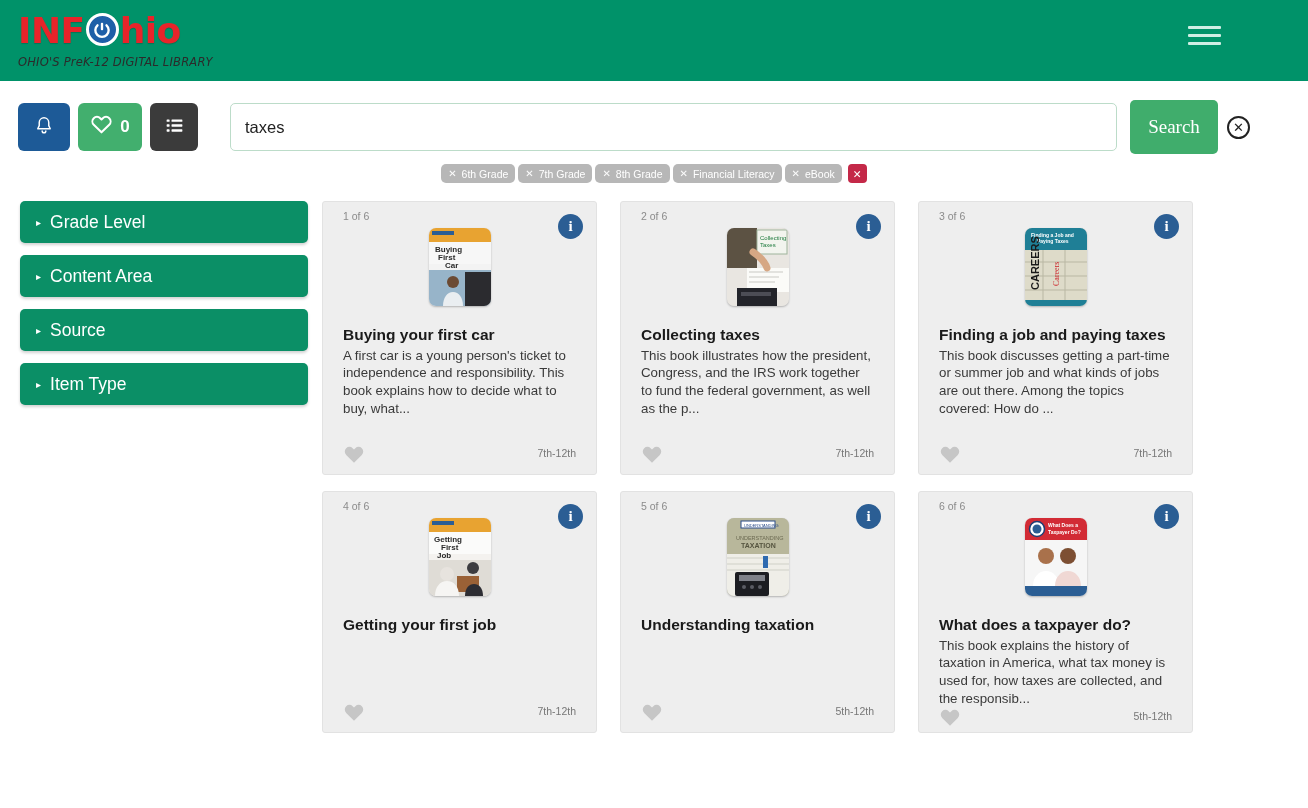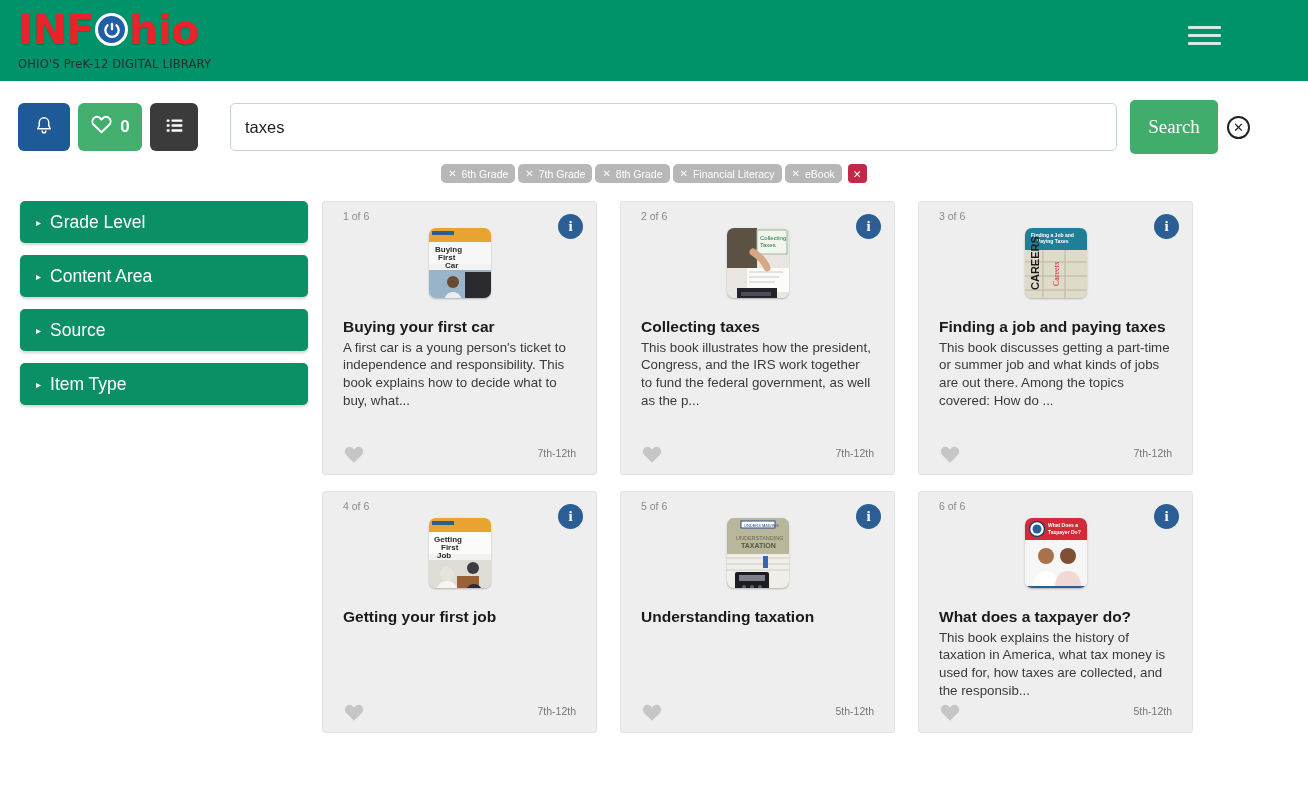--- a/index.html
+++ b/index.html
@@ -24,21 +24,21 @@
     display: flex;
     flex-direction: column;
     align-items: flex-start;
     line-height: 1;
     user-select: none;
   }
   .logo-main {
     display: flex;
     align-items: center;
     font-weight: bold;
-    font-size: 41px;
+    font-size: 36px;
     letter-spacing: -0.5px;
     color: #e8242a;
     font-family: "DejaVu Sans", sans-serif;
     text-shadow: 0 1px 1px rgba(0,0,0,.18);
   }
   .logo-power {
     width: 33px; height: 33px;
     border-radius: 50%;
     background: #1f5fa8;
     border: 3px solid #ffffff;
@@ -49,20 +49,21 @@
     position: relative;
     top: -1px;
   }
   .logo-power svg { display: block; }
   .logo-tag {
     font-size: 11.5px;
     color: #2b2b2b;
     letter-spacing: 0.2px;
     margin-top: 8px;
     font-family: "DejaVu Sans", sans-serif;
+    font-style: italic;
   }
   .hamburger {
     position: absolute;
     right: 86px;
     top: 21px;
     width: 34px; height: 28px;
     display: flex;
     flex-direction: column;
     justify-content: center;
     gap: 5px;
@@ -240,21 +241,21 @@
     font-weight: bold;
     font-size: 15px;
     cursor: pointer;
   }
   .thumb-wrap {
     display: flex;
     justify-content: center;
     margin-top: 6px;
   }
   .thumb {
-    width: 62px; height: 70px;
+    width: 62px; height: 78px;
     border-radius: 7px;
     overflow: hidden;
     position: relative;
     box-shadow: 0 1px 2px rgba(0,0,0,.25);
     background: #ccc;
   }
   .thumb svg { display: block; width: 62px; height: 78px; }
   .card-title {
     margin-top: 20px;
     font-size: 15.5px;

